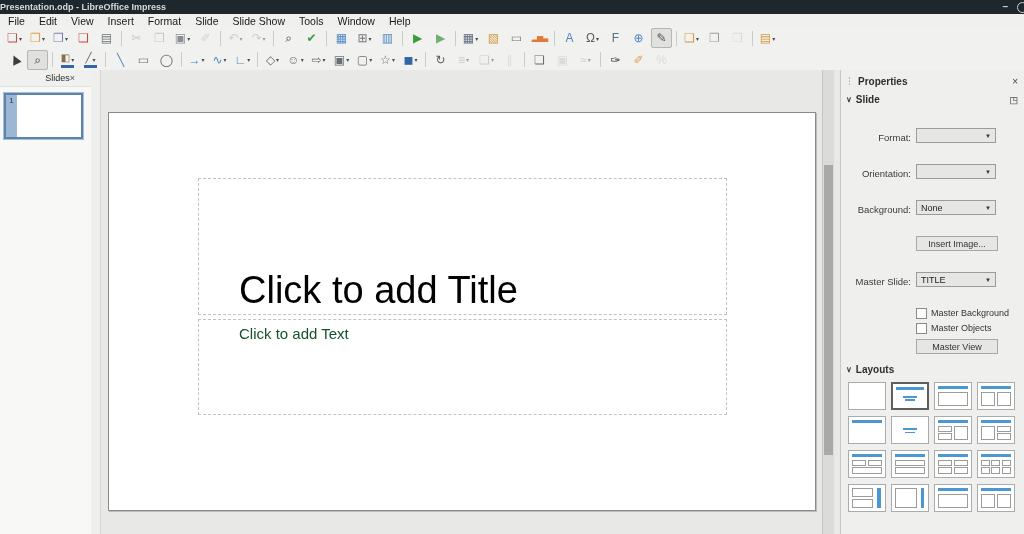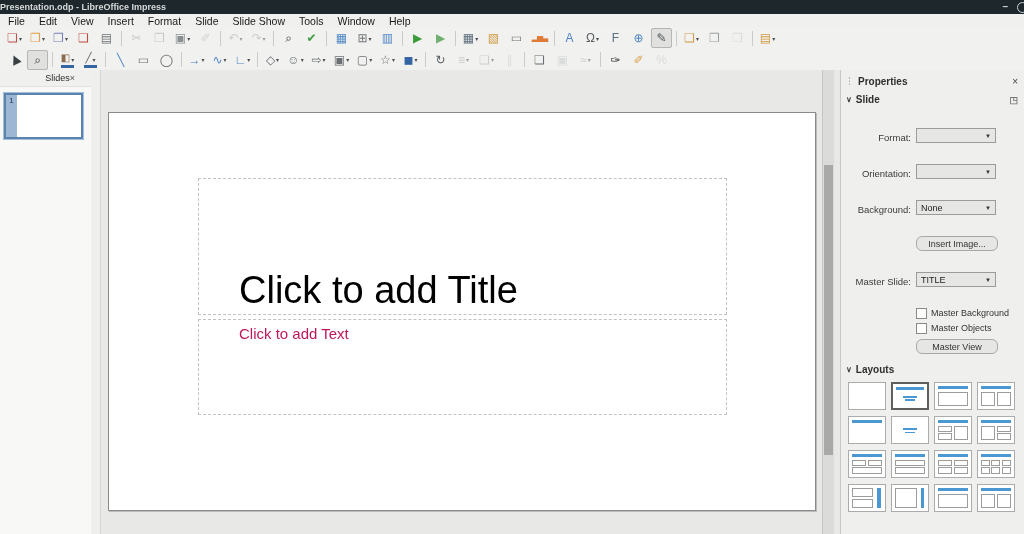--- a/index.html
+++ b/index.html
@@ -46,40 +46,40 @@
   .sp-page{flex:1;background:#fff;}
 
   .splitter{position:absolute;left:91px;top:0;width:9px;bottom:0;background:#efefed;border-right:1px solid #d6d6d4;}
 
   
   .canvas{position:absolute;left:100px;top:0;width:722px;bottom:0;}
   .slide{position:absolute;left:8px;top:42px;width:706px;height:397px;background:#fff;
          border:1px solid #8a8a88;box-shadow:1px 1px 0 #bcbcba;}
   .ph{position:absolute;border:1px dashed #c2c2c0;box-sizing:border-box;display:flex;color:#000;padding-left:40px;}
   .ph-title{left:89px;top:65px;width:529px;height:137px;align-items:flex-end;font-size:38px;padding-bottom:2px;}
-  .ph-text{left:89px;top:206px;width:529px;height:96px;align-items:flex-start;font-size:15px;padding-top:5px;color:#be185d;}
+  .ph-text{left:89px;top:206px;width:529px;height:96px;align-items:flex-start;font-size:15px;padding-top:5px;color:#14532d;}
 
   .vscroll{position:absolute;left:822px;top:0;bottom:0;width:11px;background:#dbdbd9;border-left:1px solid #c6c6c4;}
   .vthumb{position:absolute;left:1px;right:1px;top:95px;height:290px;background:#a9a9a7;}
 
   
   .sidebar{position:absolute;left:840px;right:0;top:0;bottom:0;background:#efefed;border-left:1px solid #c8c8c6;color:#2f2f2f;}
   .sb-header{height:16px;display:flex;align-items:center;padding:3px 6px 0 4px;}
   .sb-grip{color:#8a8a88;font-size:9px;margin-right:4px;}
   .sb-title{font-weight:bold;font-size:10px;flex:1;}
   .sb-close{color:#444;font-size:10px;}
   .sb-section-header{display:flex;align-items:center;padding:5px 6px 2px 5px;font-weight:bold;font-size:10px;}
   .sb-chevron{font-size:8px;margin-right:4px;color:#444;}
   .sb-more{margin-left:auto;color:#777;font-size:9px;}
   .prow{display:flex;align-items:flex-end;margin:21px 0;}
   .plabel{width:70px;text-align:right;padding-right:5px;color:#3a3a3a;font-size:9.5px;}
   .pdrop{width:80px;height:15px;background:#e6e6e4;border:1px solid #9b9b99;border-radius:0;display:flex;
          align-items:center;padding:0 4px;box-sizing:border-box;font-size:9px;color:#222;}
   .parrow{margin-left:auto;font-size:6px;color:#333;}
-  .pbtn{margin:5px 0 5px 75px;width:82px;height:15px;background:#e6e6e4;border:1px solid #a8a8a6;border-radius:6px;
+  .pbtn{margin:5px 0 5px 75px;width:82px;height:15px;background:#e6e6e4;border:1px solid #a8a8a6;border-radius:0;
         display:flex;align-items:center;justify-content:center;font-size:9px;color:#333;box-sizing:border-box;}
   .pcheckrow{display:flex;align-items:flex-start;margin:4px 0 4px 75px;}
   .pcheckbox{width:9px;height:9px;border:1px solid #8a8a88;background:#fdfdfc;margin-right:4px;}
   .pchecklabel{font-size:9px;color:#333;}
   .layout-grid{display:grid;grid-template-columns:repeat(4,38px);gap:6px 5px;padding:5px 0 0 7px;}
   .ltile{width:38px;height:28px;background:#fff;border:1px solid #ababab;box-sizing:border-box;position:relative;}
   .ltile.selected{border:2px solid #5f5f5d;}
   .lbar{position:absolute;background:#4a97d2;}
   .lbox{position:absolute;background:#fff;border:1px solid #9c9c9a;box-sizing:border-box;}
 </style>

